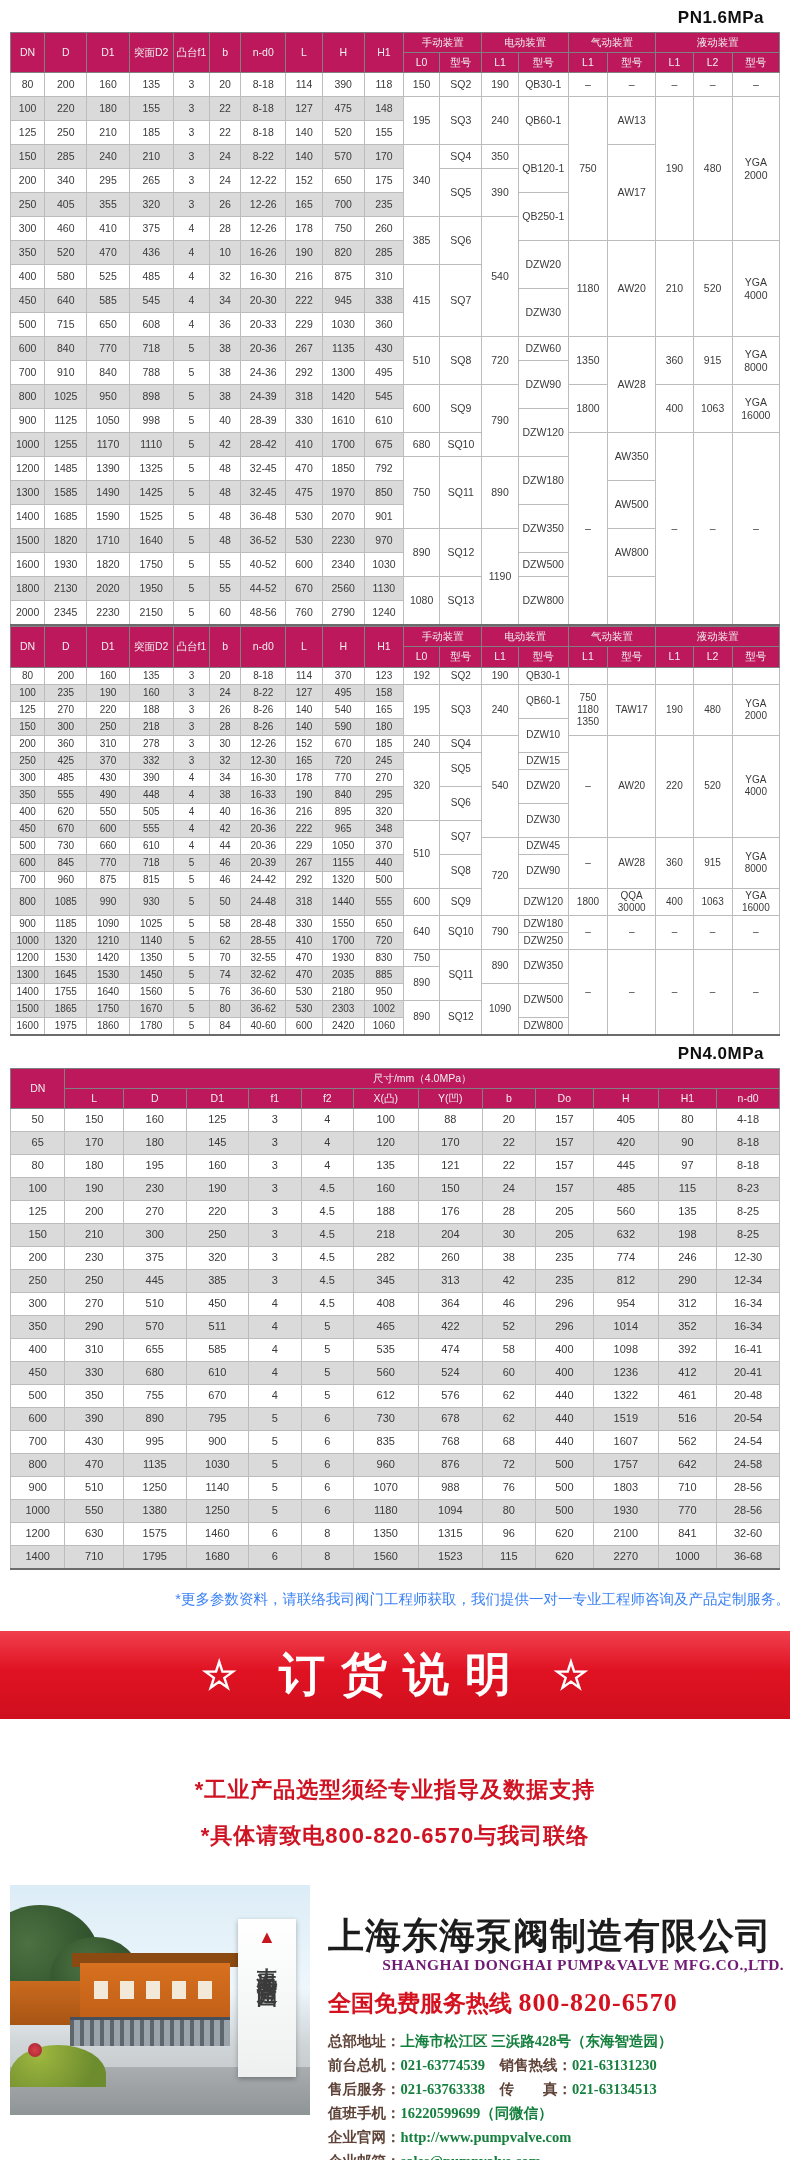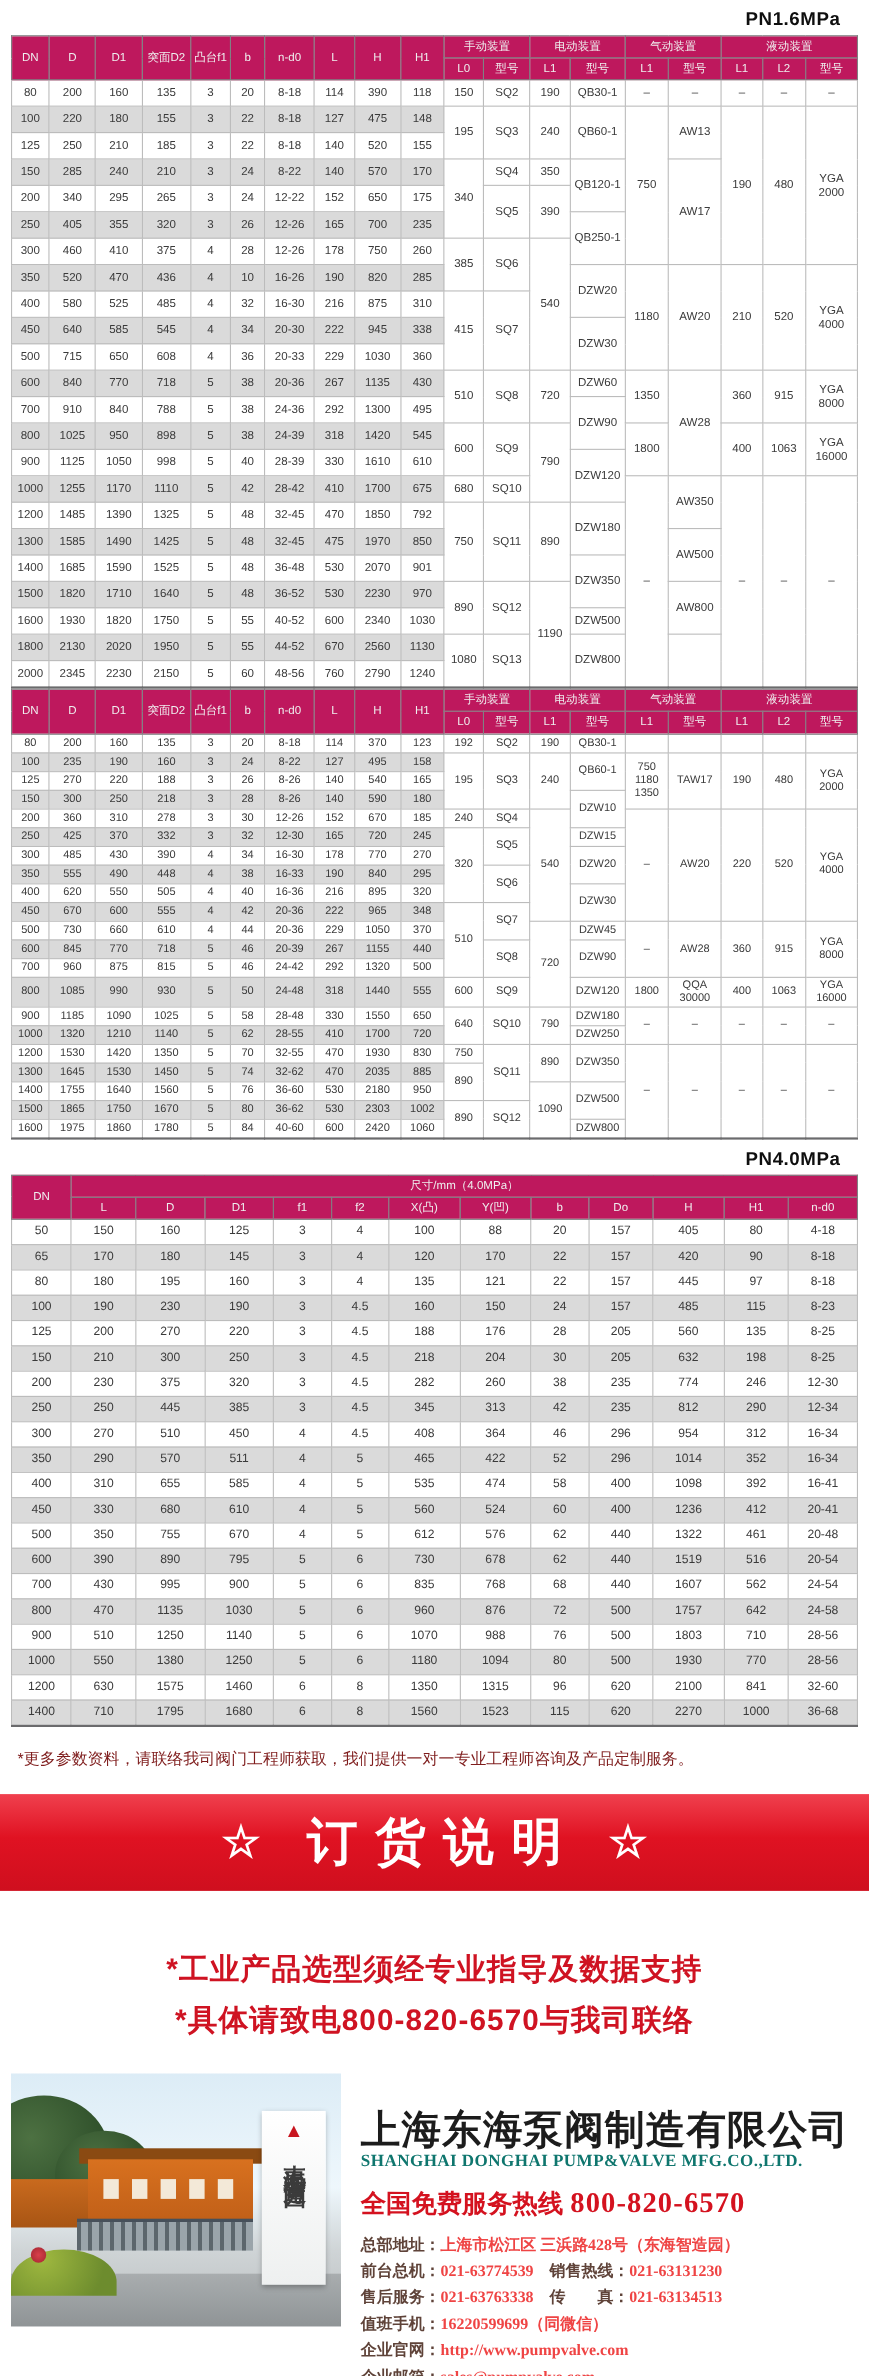--- a/index.html
+++ b/index.html
@@ -8,50 +8,50 @@
   .tbl-wrap{padding:0 10px;}
   .tbl-title{text-align:right;font-weight:bold;font-size:17px;color:#0f0f0f;padding:8px 16px 4px 0;letter-spacing:.5px;}
   table{border-collapse:collapse;width:100%;table-layout:fixed;border-bottom:2px solid #6b6b6d;}
   th{background:#be185d;color:#efefef;font-weight:normal;font-size:10.5px;border:1px solid #808083;padding:3px 1px;line-height:1.25;}
   td{border:1px solid #bcbcbc;font-size:10.5px;color:#3a3a3a;text-align:center;vertical-align:middle;padding:1px 0;white-space:pre-line;line-height:1.2;}
   td.dev{background:#fff;}
   tbody tr:nth-child(even) td.band{background:#dadada;}
   #tbl-t1 td{height:21px;}
   #tbl-t2 td{height:14px;font-size:10px;}
   #tbl-t3 td{height:20px;font-size:11px;}
-  .note{font-size:14.5px;color:#7f1d1d;padding:20px 0 6px 16px;}
+  .note{font-size:14.5px;color:#3b82f6;padding:20px 0 6px 16px;text-align:right;}
   .banner{margin-top:16px;height:88px;background:linear-gradient(180deg,#f0404e 0%,#e01222 45%,#cf0f1e 100%);display:flex;align-items:center;justify-content:center;gap:26px;}
   .banner .txt{color:#fff;font-size:46px;font-weight:bold;letter-spacing:16px;text-indent:16px;}
   .banner .star{color:#fff;font-size:40px;font-weight:bold;}
   .notices{margin-top:48px;text-align:center;}
-  .notice-line{color:#cf1322;font-size:27px;font-weight:bold;line-height:46px;letter-spacing:1px;}
+  .notice-line{color:#cf1322;font-size:22px;font-weight:bold;line-height:46px;letter-spacing:1px;}
   .footer{display:flex;gap:18px;padding:26px 6px 0 10px;align-items:flex-start;}
   
   .photo{position:relative;width:300px;height:230px;flex:0 0 300px;overflow:hidden;background:linear-gradient(180deg,#dcecf6 0%,#eef7fc 45%,#cfd4d6 70%,#b9bdbf 100%);}
   .ph-tree{position:absolute;background:radial-gradient(circle at 40% 35%,#4d7142,#2e4f2a 70%);border-radius:50%;}
   .ph-bldg{position:absolute;left:70px;top:78px;width:150px;height:58px;background:linear-gradient(180deg,#d8711f,#c05f18);}
   .ph-roof{position:absolute;left:62px;top:68px;width:166px;height:14px;background:#8a4a12;}
   .ph-win{position:absolute;background:#f3e9d8;width:14px;height:18px;top:96px;}
   .ph-bldg2{position:absolute;left:0;top:96px;width:70px;height:44px;background:linear-gradient(180deg,#c96a1e,#a85514);}
   .ph-gate{position:absolute;left:60px;top:132px;width:160px;height:26px;background:repeating-linear-gradient(90deg,#5c666c 0 4px,#9aa4aa 4px 10px);border-top:3px solid #47505a;}
   .ph-road{position:absolute;left:0;bottom:0;width:100%;height:48px;background:linear-gradient(180deg,#a9adaf,#8f9496);}
   .ph-lawn{position:absolute;left:0;bottom:28px;width:96px;height:42px;background:radial-gradient(circle at 30% 20%,#9fb83f,#6d8c2e 75%);border-radius:50% 50% 0 0/70% 70% 0 0;}
   .ph-flower{position:absolute;left:18px;bottom:58px;width:14px;height:14px;background:radial-gradient(circle,#d8414b,#a32430);border-radius:50%;}
   .ph-sign{position:absolute;right:14px;top:34px;width:58px;height:158px;background:linear-gradient(180deg,#ffffff,#eef0f0);box-shadow:0 2px 5px rgba(0,0,0,.3);display:flex;flex-direction:column;align-items:center;padding-top:8px;box-sizing:border-box;}
   .ph-logo{color:#c8161f;font-size:18px;line-height:20px;}
   .ph-sign-text{writing-mode:vertical-rl;font-size:21px;font-weight:bold;color:#3b3b3b;letter-spacing:5px;margin-top:4px;}
   
   .finfo{flex:1;padding-top:2px;}
   .company-cn{font-size:36px;font-weight:bold;color:#1c1c1c;letter-spacing:1px;line-height:34px;margin-top:32px;}
-  .company-en{font-family:"Liberation Serif",serif;font-size:15.5px;font-weight:bold;color:#0f766e;letter-spacing:.4px;line-height:24px;}
+  .company-en{font-family:"Liberation Serif",serif;font-size:15.5px;font-weight:bold;color:#701a75;letter-spacing:.4px;line-height:24px;text-align:right;}
   .hotline{font-size:23px;font-weight:bold;color:#d4121f;line-height:52px;}
   .hotline .num{font-family:"Liberation Serif",serif;font-size:26px;letter-spacing:1px;}
   .contact-lines{font-family:"Liberation Serif",serif;font-size:14.5px;font-weight:bold;line-height:24px;}
   .contact-lines .lbl{color:#5f4339;}
-  .contact-lines .val{color:#ef4444;}
+  .contact-lines .val{color:#15803d;}
 </style>
 </head>
 <body>
 
 <div class="sheet">
 
   <div class="tbl-wrap">
     <div class="tbl-title">PN1.6MPa</div>
     <table id="tbl-t1">
         <colgroup>

